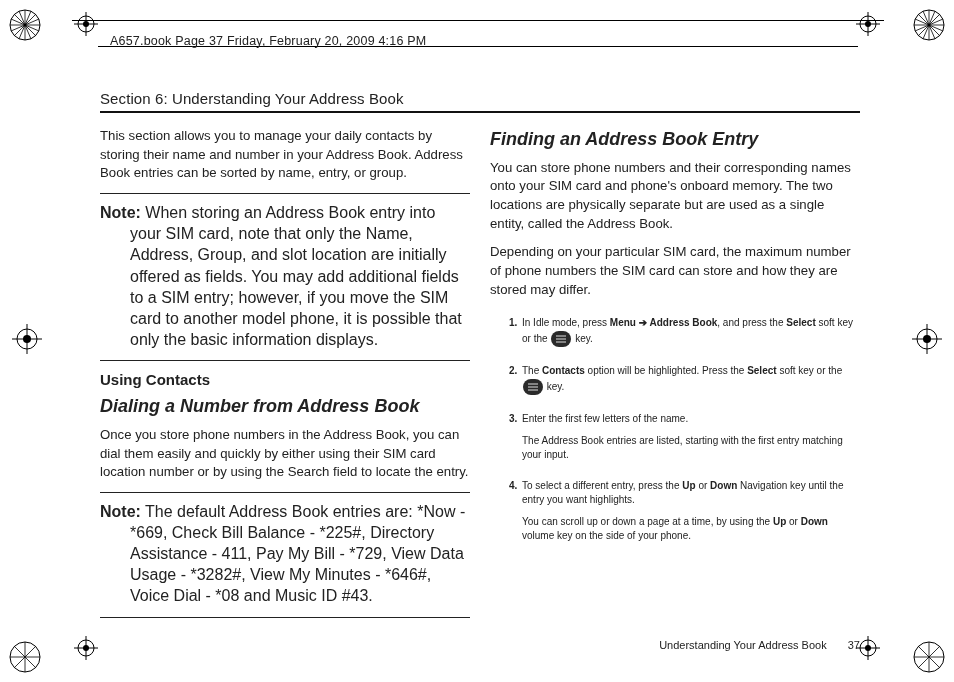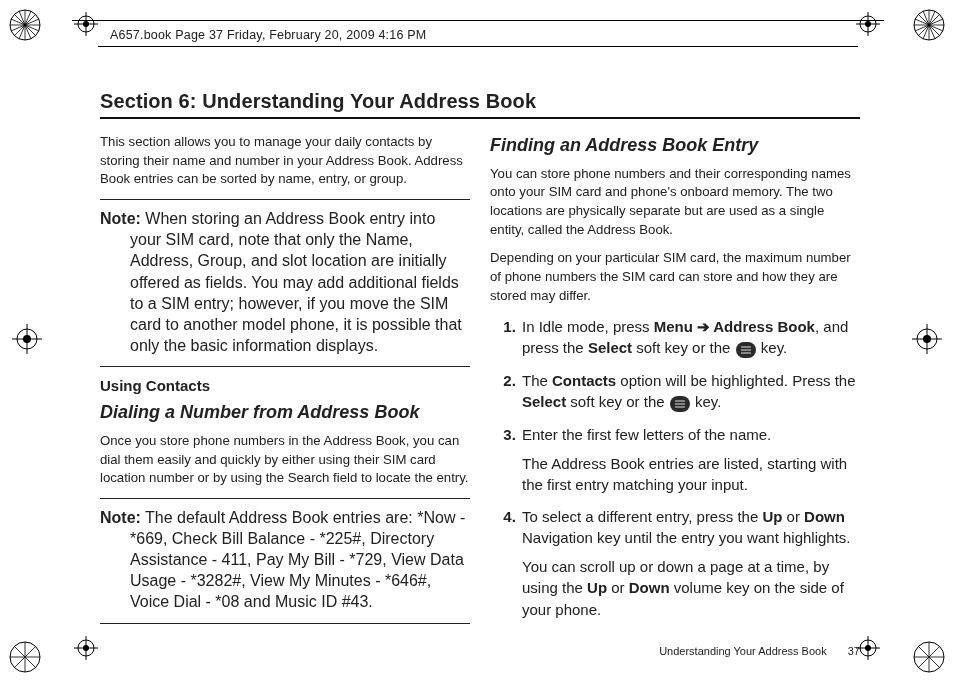--- a/index.html
+++ b/index.html
@@ -1,33 +1,33 @@
 <!DOCTYPE html>
 <html><head>
 <meta charset="utf-8">
 <style>
   html,body{margin:0;padding:0;width:954px;height:682px;background:#fff;font-family:Arial,Helvetica,sans-serif;color:#222;position:relative}
   .crop{position:absolute}
   .crop svg{display:block}
   .hdrline{position:absolute;top:20px;left:72px;height:1px;width:812px;background:#000}
-  .hdrtxt{position:absolute;top:28px;left:110px;font-size:12.5px;letter-spacing:.2px}
+  .hdrtxt{position:absolute;top:34px;left:110px;font-size:12.5px;letter-spacing:.2px}
   .page{position:absolute;top:90px;left:100px;width:760px}
-  .sectitle{font-family:Arial,Helvetica,sans-serif;font-weight:700;font-size:20px;letter-spacing:.1px}
+  .sectitle{font-family:Arial,Helvetica,sans-serif;font-weight:400;font-size:15px;letter-spacing:.1px}
   .rule{height:2px;background:#111;margin-top:4px}
   .cols{display:flex;gap:20px;margin-top:14px}
   .col{flex:1;font-size:13.2px;line-height:1.42}
   .col p{margin:0 0 10px}
   .thin{height:1px;background:#222;margin:8px 0}
   .note{font-size:16px;line-height:1.32}
   .note b{font-weight:700}
   .noteind{padding-left:30px;text-indent:-30px}
   .h2{font-weight:700;font-family:Arial,Helvetica,sans-serif;font-size:15px;margin:8px 0 4px}
   .h3{font-weight:700;font-style:italic;font-size:18px;margin:4px 0 6px}
   ol{margin:6px 0 0;padding-left:30px}
-  ol li{margin:4px 0 10px;font-size:15px;line-height:1.42;padding-left:2px}
+  ol li{margin:16px 0 10px;font-size:10px;line-height:1.42;padding-left:2px}
   ol li::marker{font-weight:700}
   .lipara{margin:8px 0 0}
   b{font-weight:700}
   .arrow{font-weight:700}
   .keyicon{display:inline-block;vertical-align:middle}
   .keyicon svg{display:inline-block;vertical-align:-5px}
   .footer{position:absolute;right:0;bottom:-28px;font-size:11px}
   .fnum{margin-left:18px}
 </style>
 </head>

